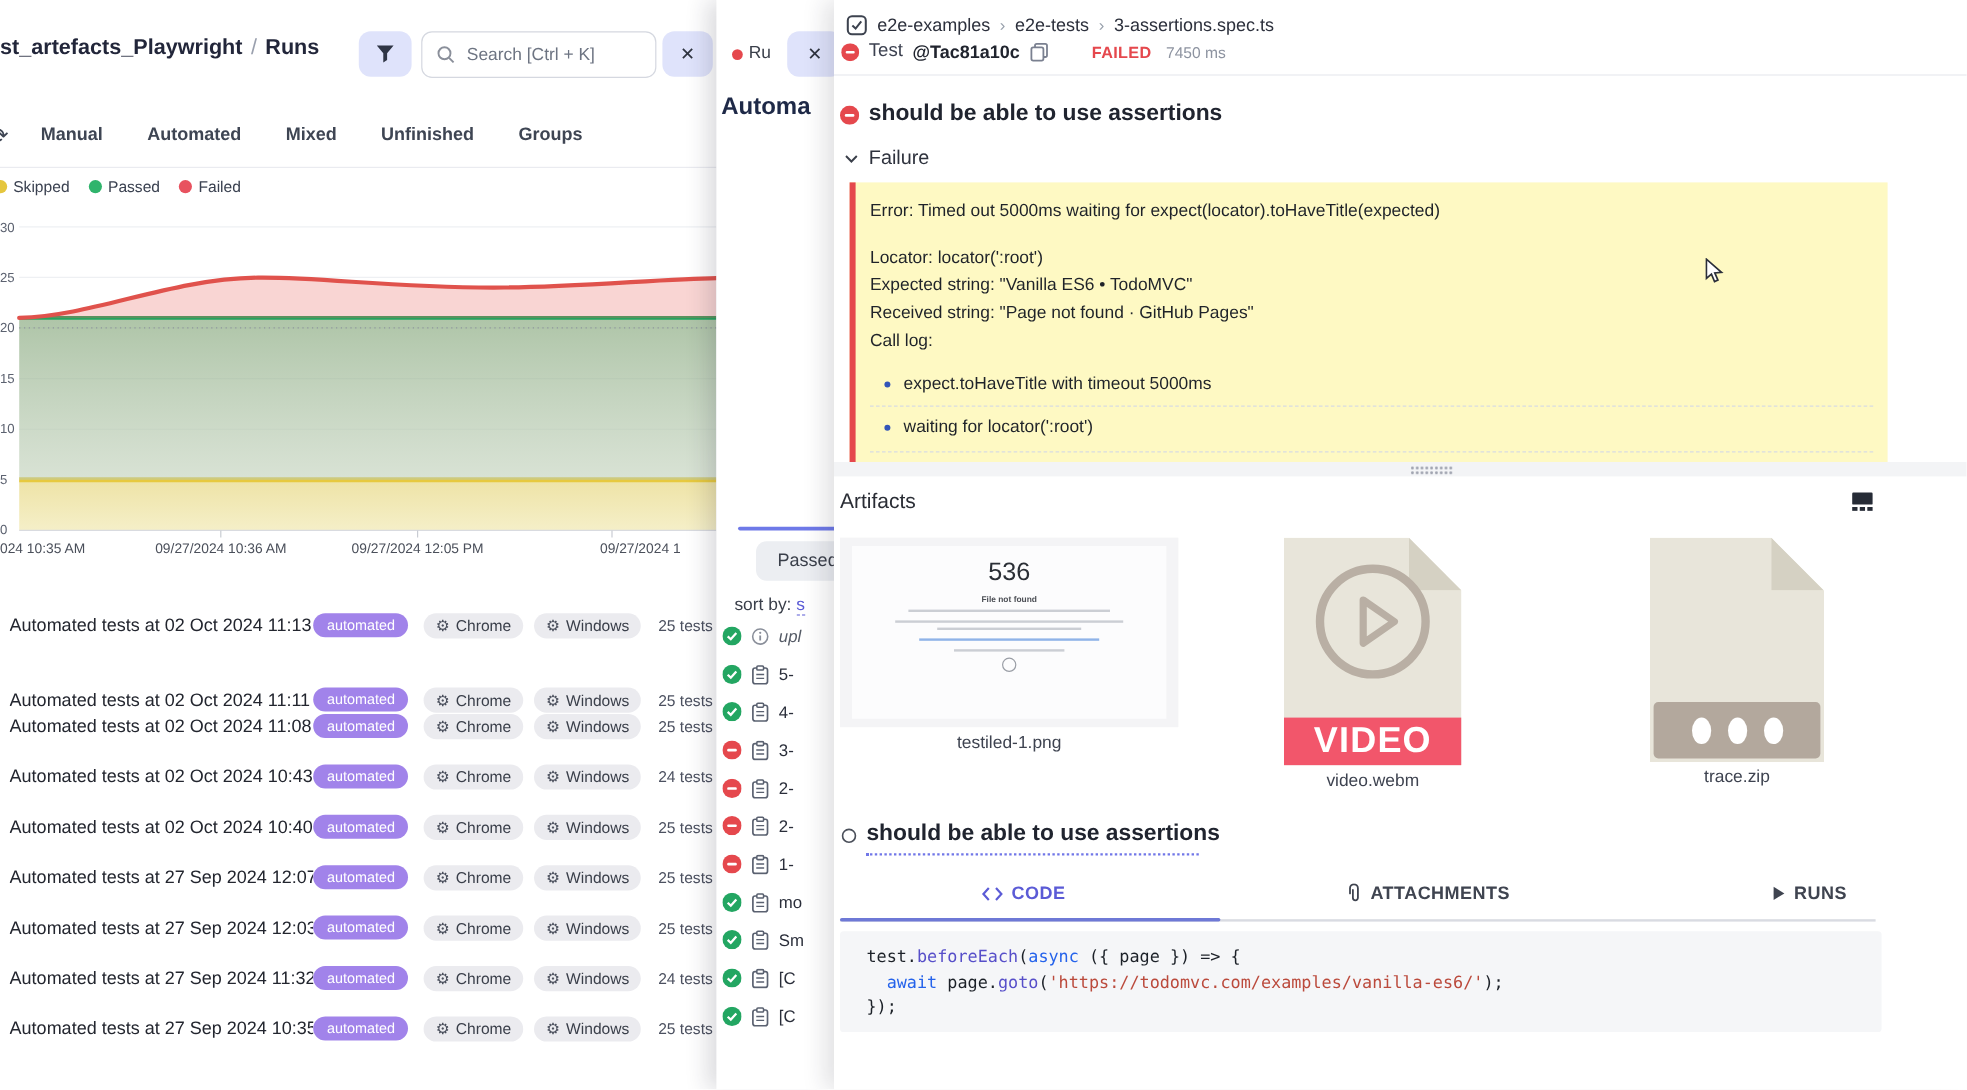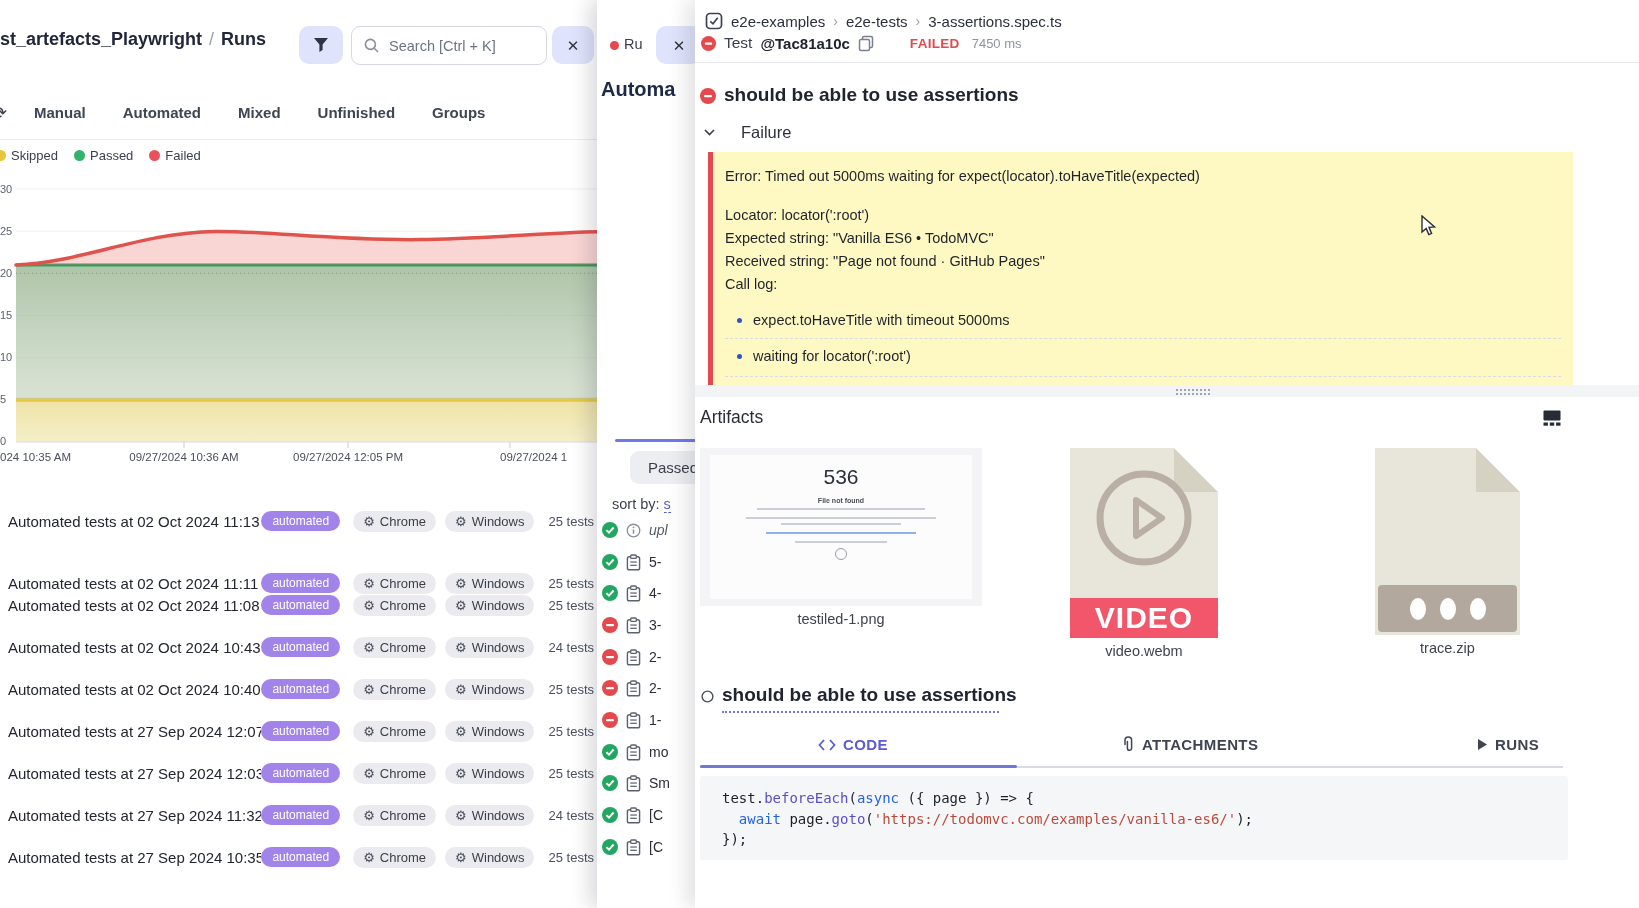--- a/index.html
+++ b/index.html
@@ -48,21 +48,21 @@
   .crumb .csep{color:#98a0ac;font-size:14px;}
   .crumb .citem{cursor:pointer;}
   .test-row{position:absolute;top:34px;left:6px;display:flex;align-items:center;gap:8px;}
   .test-word{font-size:15.5px;color:#3c4150;}
   .test-id{font-size:15px;font-weight:700;color:#20242e;}
   .failed{font-size:13.5px;font-weight:800;color:#e5484d;margin-left:28px;letter-spacing:.3px;}
   .duration{font-size:13px;color:#8d93a0;margin-left:4px;}
   .rp-divider{position:absolute;top:62px;left:0;width:944px;height:1px;background:#e8e9ee;}
   .h2row{position:absolute;display:flex;align-items:flex-start;gap:8px;}
   .h2text{font-size:19px;font-weight:700;color:#20242f;white-space:nowrap;}
-  .failure-row{position:absolute;top:123px;left:9px;display:flex;align-items:center;gap:26px;font-size:16.5px;color:#2e323d;cursor:pointer;}
+  .failure-row{position:absolute;top:123px;left:9px;display:flex;align-items:center;gap:9px;font-size:16.5px;color:#2e323d;cursor:pointer;}
   .errbox{position:absolute;top:152px;left:13px;width:860px;height:233px;background:#fef9c3;border-left:5px solid #e5484d;}
   .errbox .eline{position:absolute;left:12px;font-size:14.5px;color:#1f2329;white-space:nowrap;}
   .bullet{position:absolute;left:24px;display:flex;align-items:center;gap:11px;font-size:14.5px;color:#1f2329;white-space:nowrap;}
   .bdot{width:5px;height:5px;border-radius:50%;background:#3355b8;flex:0 0 auto;}
   .bsep{position:absolute;left:12px;right:12px;border-top:1px dashed #d8dbe2;}
   .strip{position:absolute;top:385px;left:0;width:944px;height:12px;background:#f3f4f6;cursor:row-resize;}
   .grip{position:absolute;top:3px;left:480px;width:36px;height:8px;
         background-image:radial-gradient(circle,#a0a4b0 1px,transparent 1.3px);background-size:4px 4px;}
   .art-heading{position:absolute;top:407px;left:5px;font-size:17.5px;color:#2a2d35;}
   .card{position:absolute;top:448px;cursor:pointer;}

